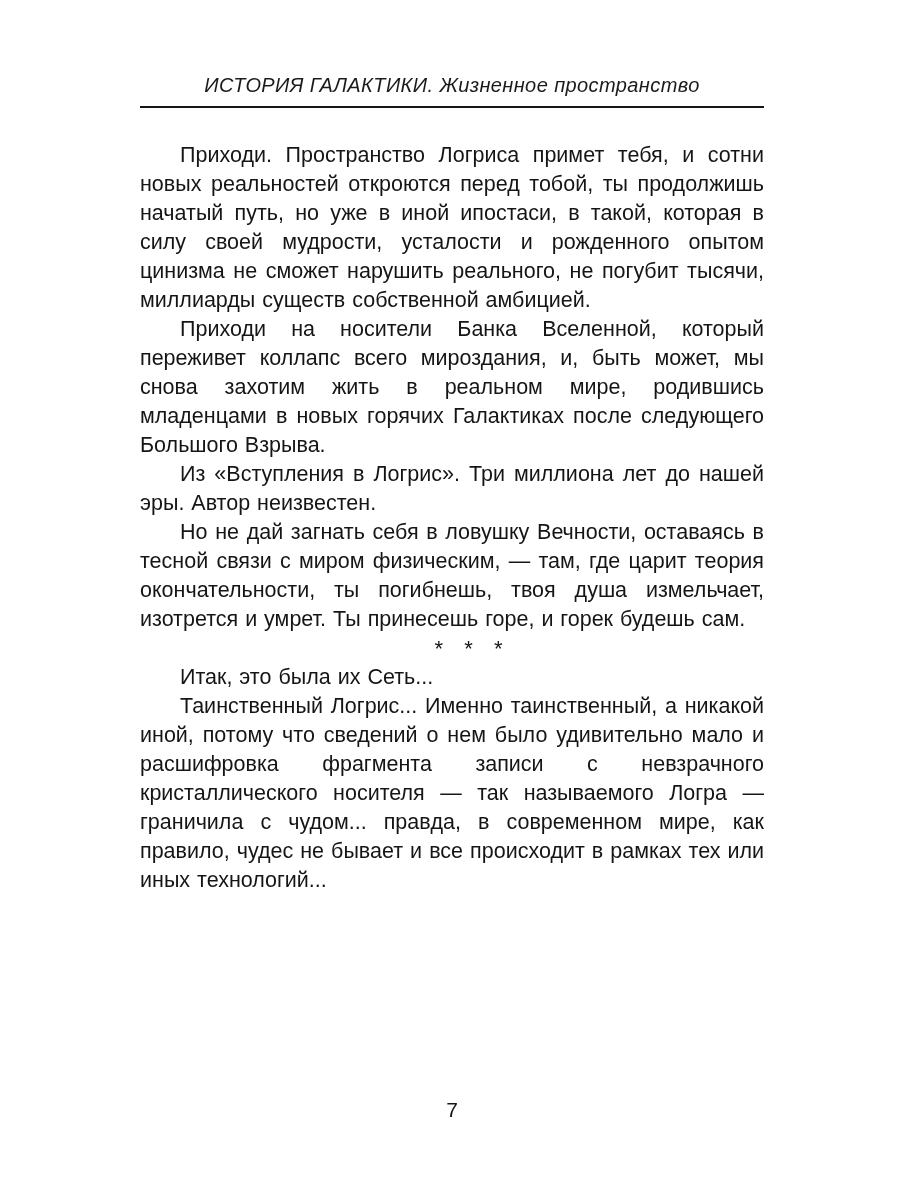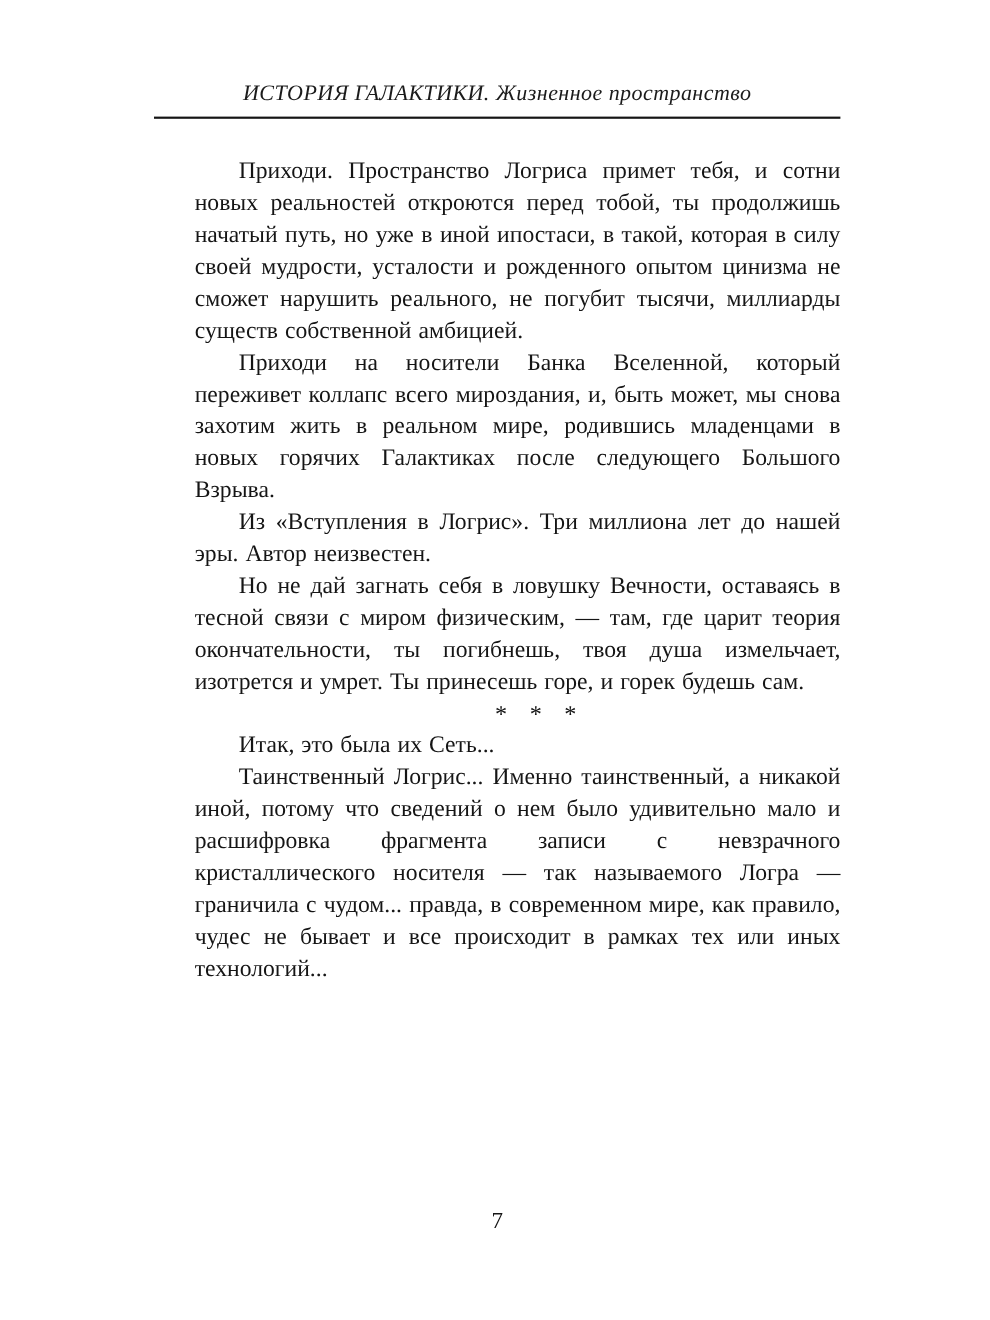--- a/index.html
+++ b/index.html
@@ -5,21 +5,21 @@
   html, body {
     margin: 0;
     padding: 0;
     background: #ffffff;
   }
   .book-page {
     position: relative;
     width: 900px;
     height: 1200px;
     background: #ffffff;
-    font-family: Liberation Serif, serif;
+    font-family: Liberation Sans, sans-serif;
     color: #151515;
     box-sizing: border-box;
     overflow: hidden;
   }
   .text-column {
     width: 624px;
     margin: 0 auto 0 140px;
   }
   .running-head {
     padding-top: 74px;
@@ -34,21 +34,20 @@
     height: 0;
     border-bottom: 2px solid #151515;
     margin-top: 9px;
   }
   .body-text {
     margin-top: 33px;
     font-size: 21.5px;
     line-height: 29px;
     text-align: justify;
     text-justify: inter-word;
-    margin-left: 37px;
   }
   .body-text p {
     margin: 0;
     text-indent: 40px;
     word-spacing: 1px;
   }
   .section-separator {
     text-align: center;
     text-indent: 0;
     margin: 26px 0 24px 0;

